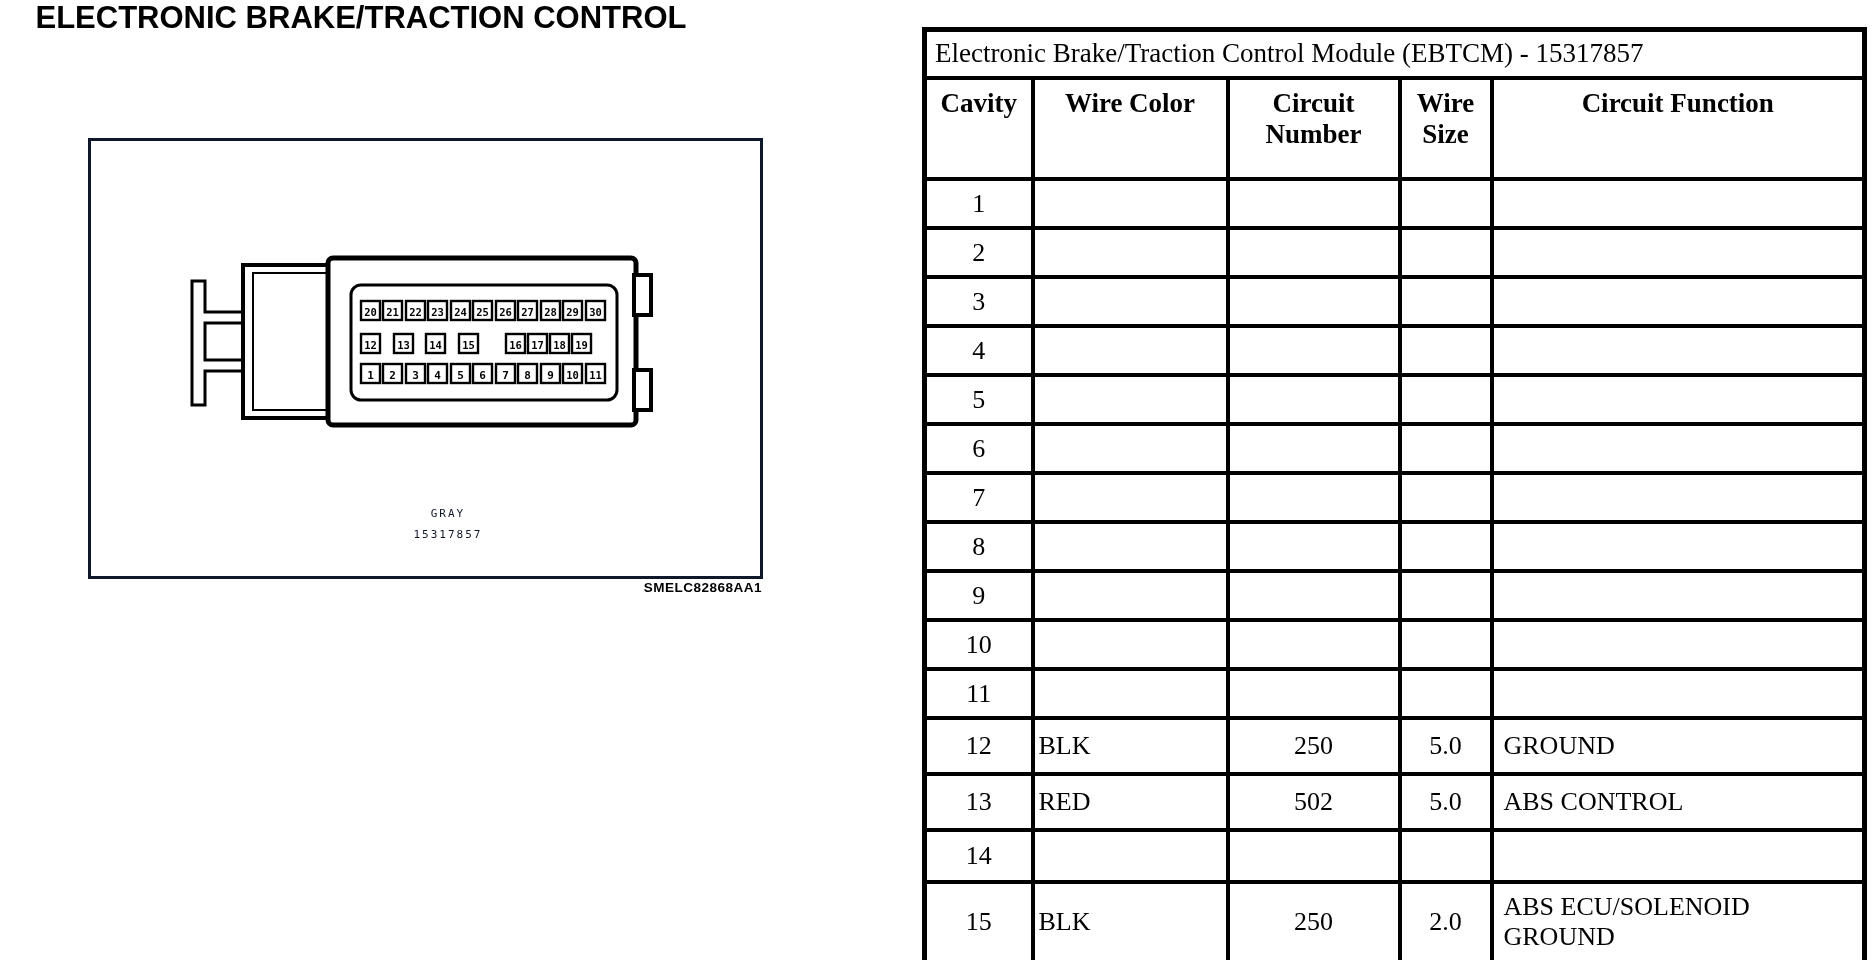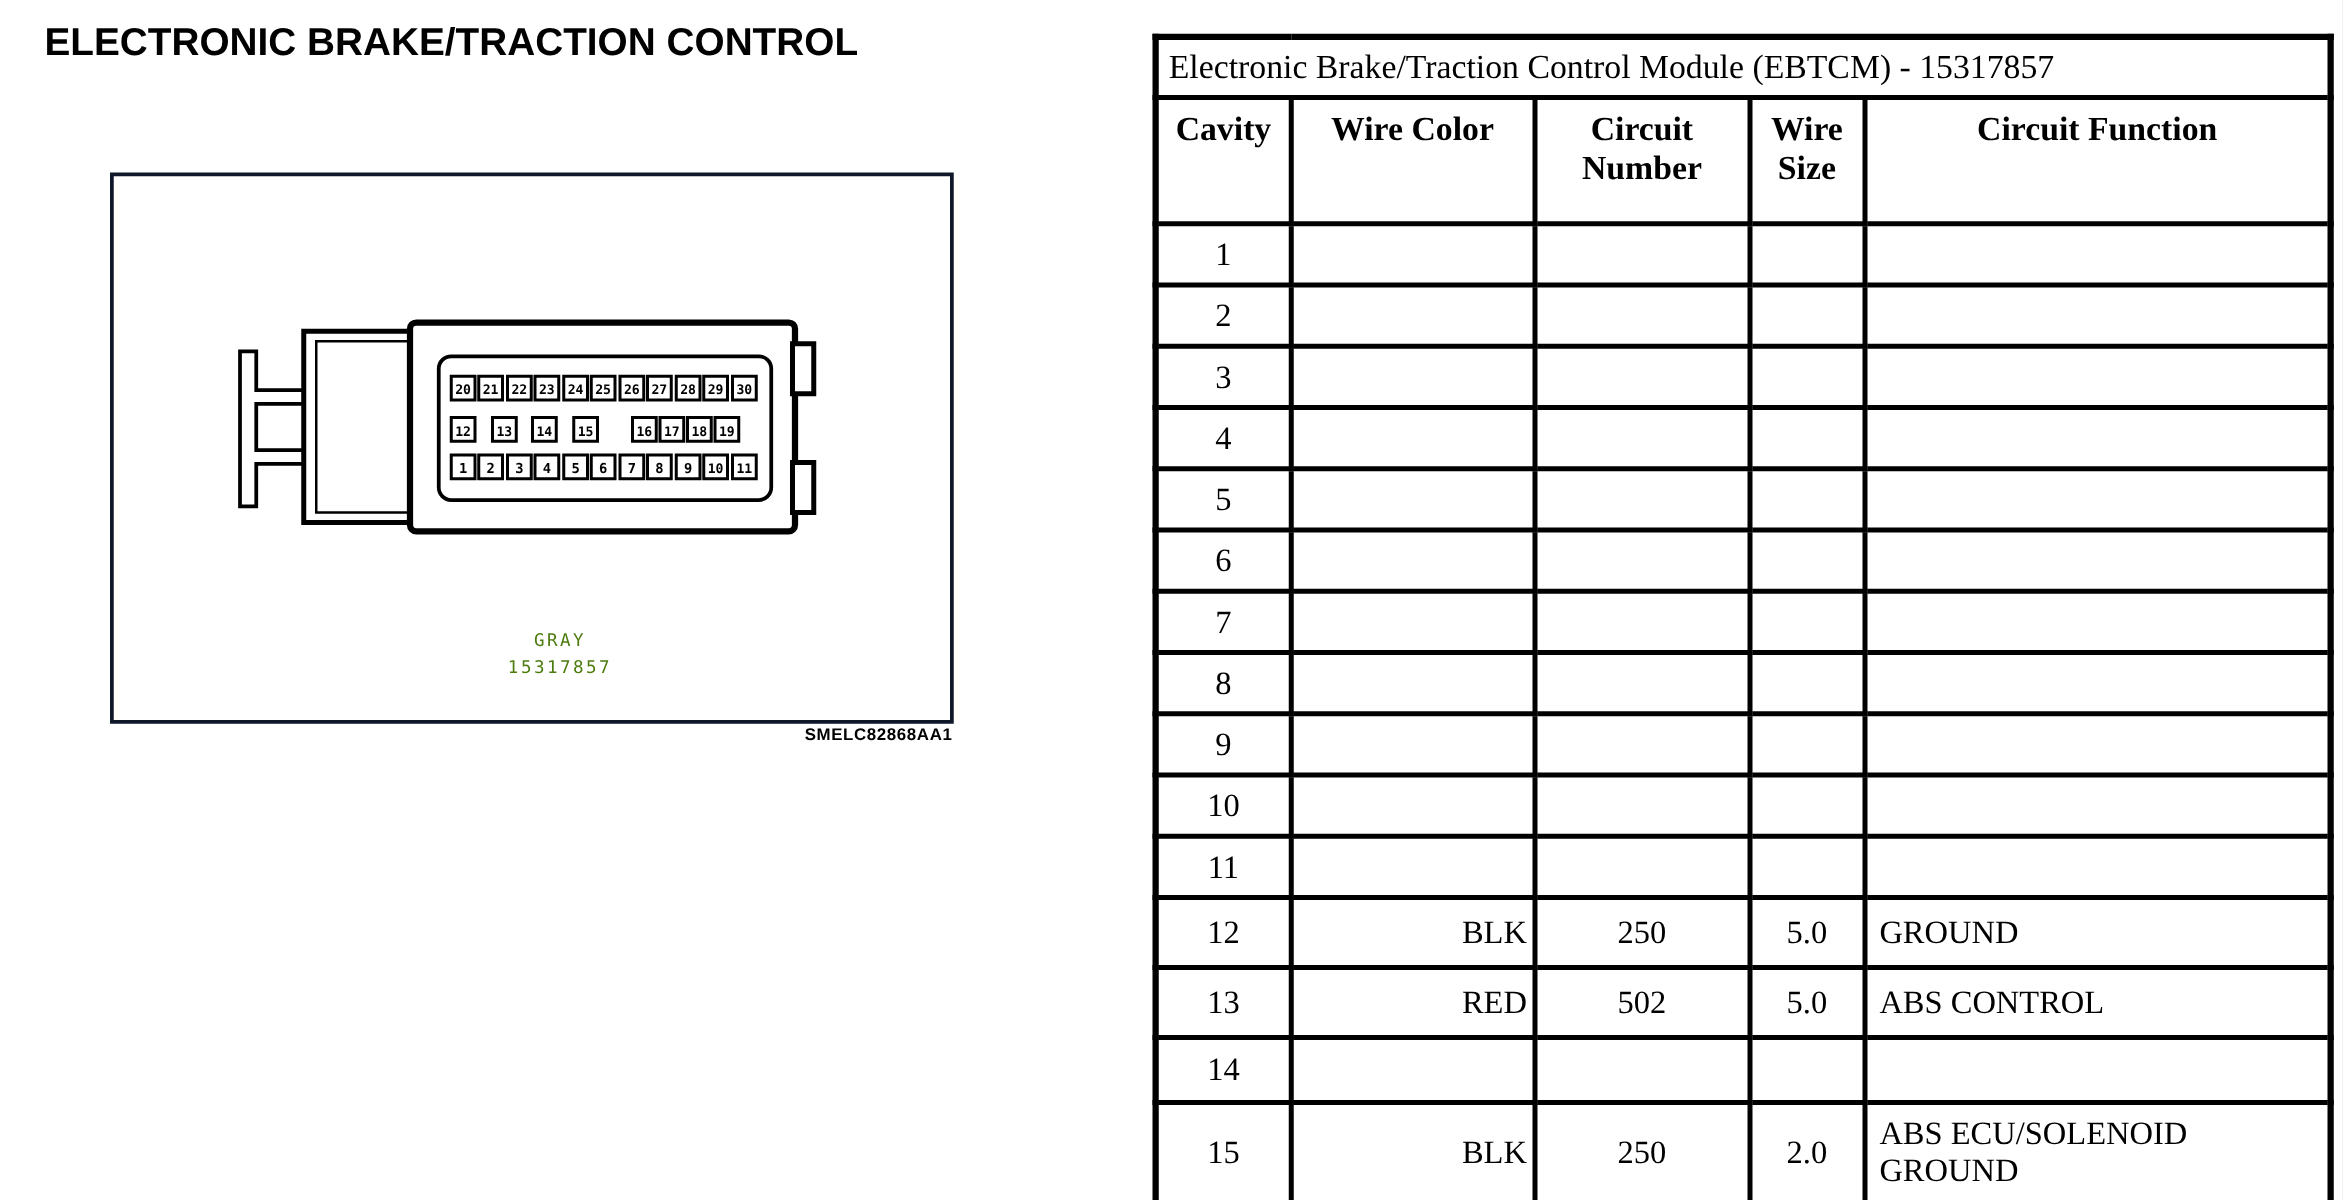--- a/index.html
+++ b/index.html
@@ -6,42 +6,42 @@
   .page{
     position:relative;
     width:1874px;height:960px;
     background:#ffffff;
     overflow:hidden;
     font-family:"Liberation Serif", serif;
     color:#000;
   }
   
   .diagram-title{
-    position:absolute;left:8px;top:16px;width:706px;
+    position:absolute;left:8px;top:0;width:706px;
     text-align:center;
     font-family:"Liberation Sans", sans-serif;
     font-weight:bold;
     font-size:31px;line-height:36px;
     letter-spacing:0px;
     color:#000;
   }
   .figure-box{
     position:absolute;left:88px;top:138px;
     width:669px;height:435px;
     border:3px solid #0f172a;
     background:#fff;
   }
   .figure-box svg{position:absolute;left:0;top:0;}
   .connector-caption{
     position:absolute;left:197px;top:362px;width:320px;
     text-align:center;
     font-family:"DejaVu Sans Mono", monospace;
-    font-size:14px;line-height:21px;
+    font-size:11px;line-height:21px;
     letter-spacing:2px;
-    color:#4d7c0f;
+    color:#0f172a;
   }
   .figure-code{
     position:absolute;top:580px;right:1112px;
     font-family:"Liberation Sans", sans-serif;
     font-weight:bold;
     font-size:13.5px;letter-spacing:0.5px;
     color:#000;
     text-align:center;
   }
   
@@ -73,21 +73,21 @@
     height:88px;
     line-height:31px;
   }
   .pinout-table td{
     font-size:26px;
     vertical-align:middle;
     padding:0 4px;
     overflow:hidden;
   }
   td.c-cavity{text-align:center;}
-  td.c-color{text-align:right;}
+  td.c-color{text-align:left;}
   td.c-circuit{text-align:center;}
   td.c-size{text-align:center;}
   td.c-func{text-align:left;padding-left:10px;white-space:pre-line;line-height:30px;}
 </style>
 </head>
 <body>
 
 <div class="page">
 
   <div class="diagram-title">

